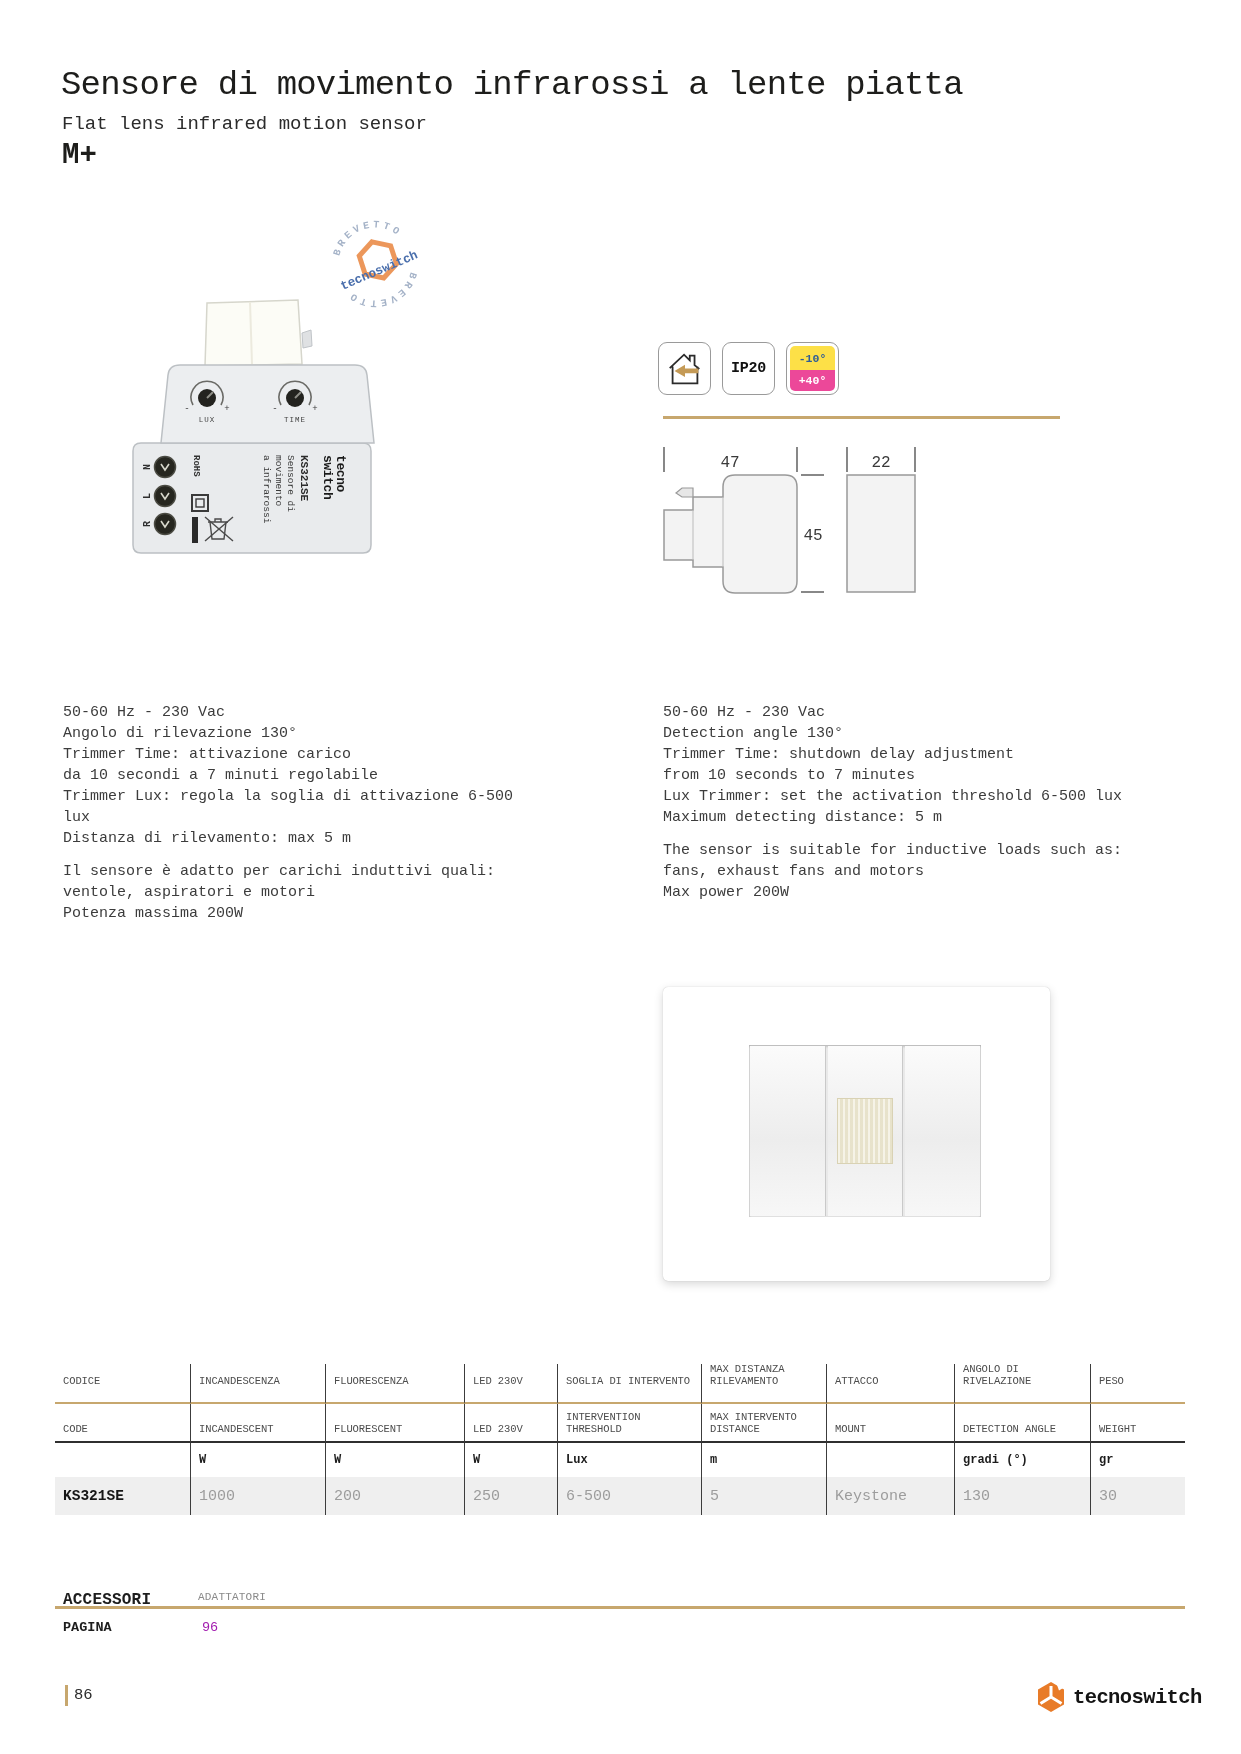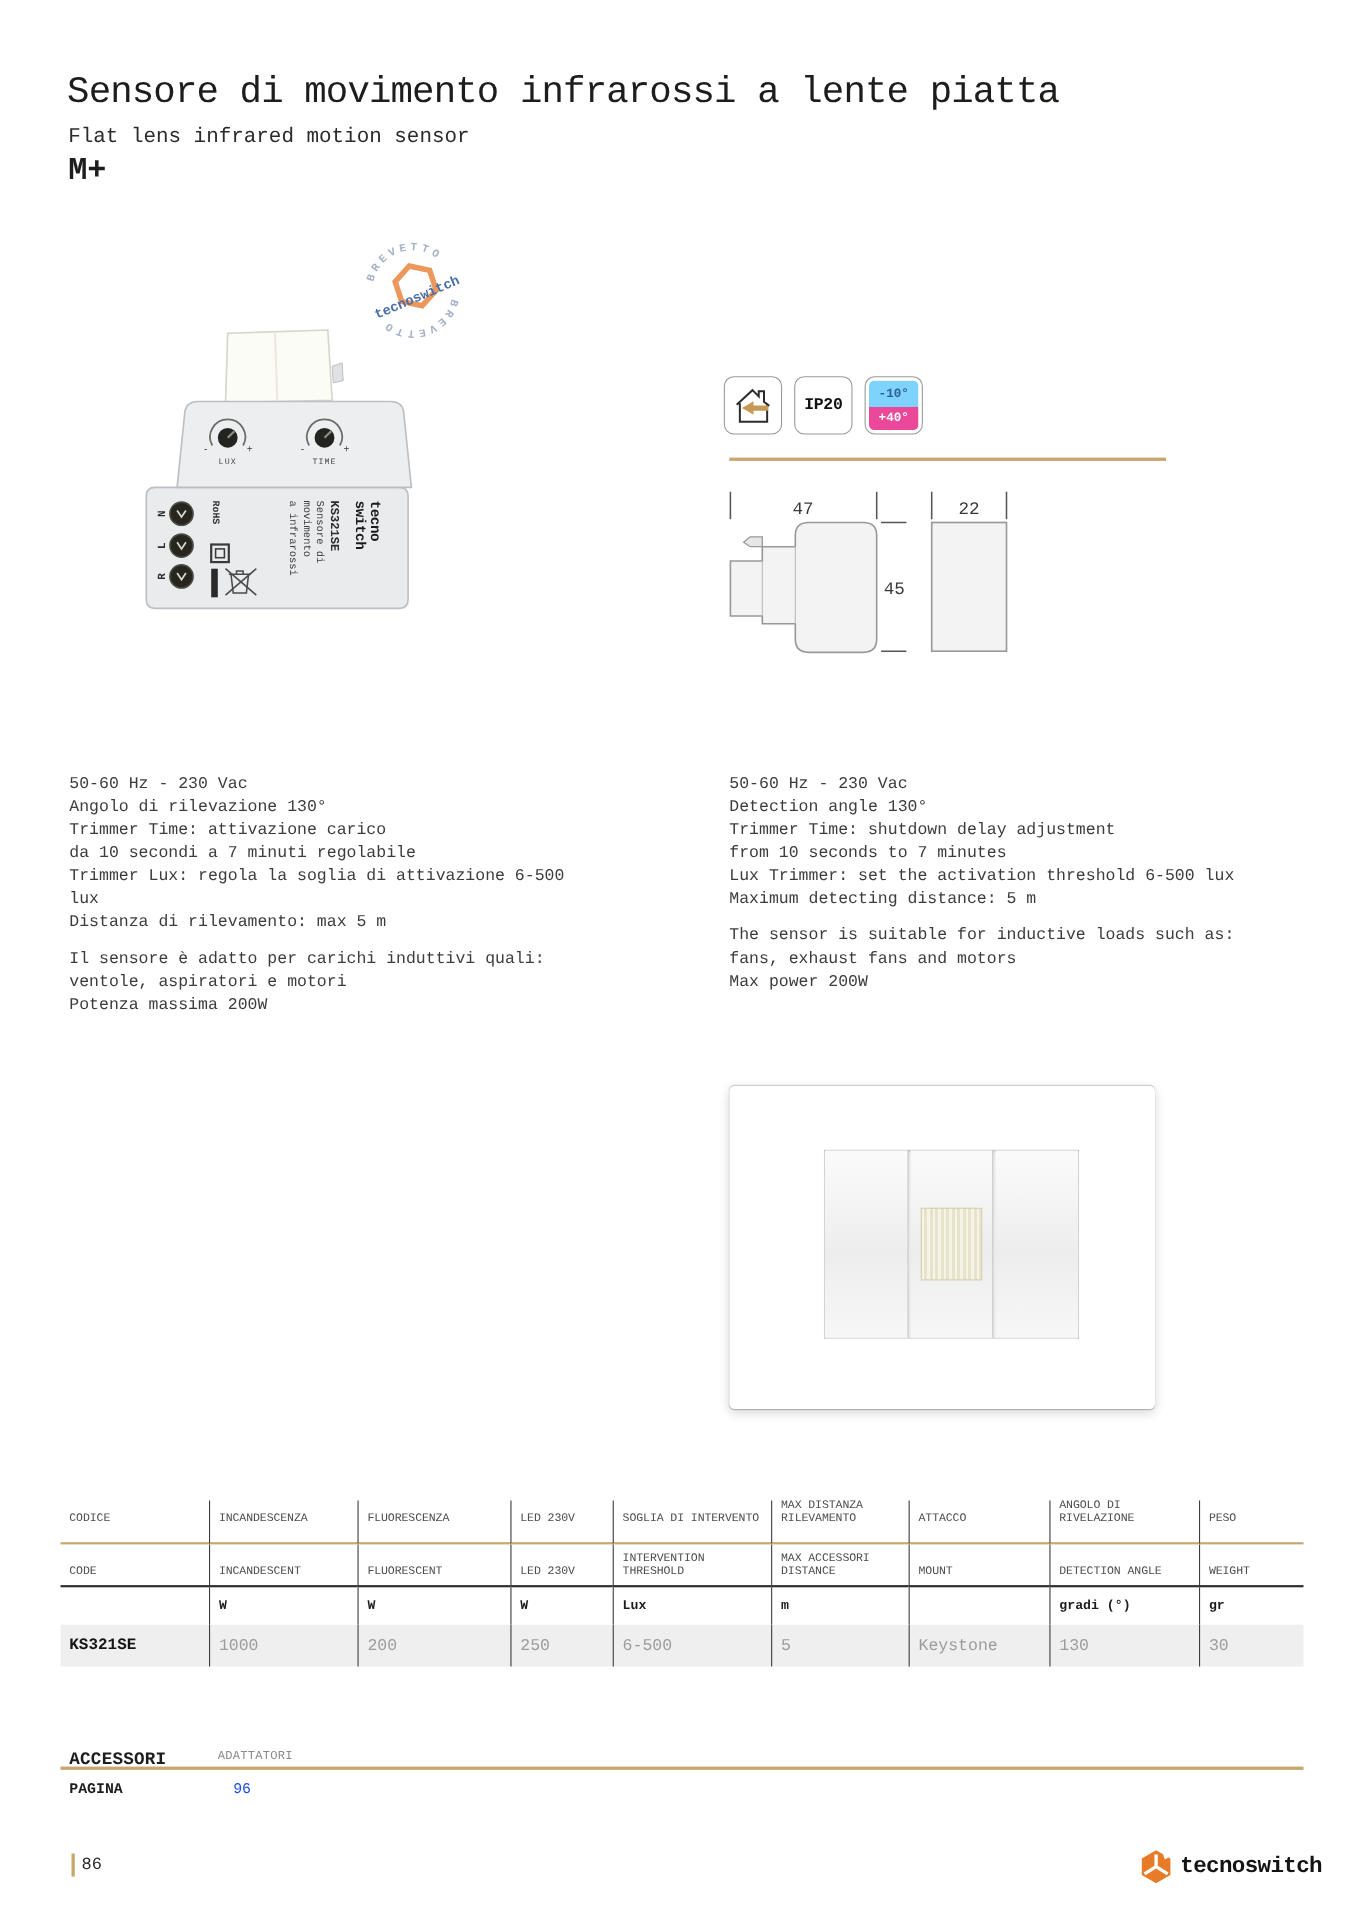--- a/index.html
+++ b/index.html
@@ -17,21 +17,21 @@
 
   
   .icons-row { left:658px; top:342px; display:flex; gap:11px; }
   .icon-box {
     width:53px; height:53px; border:1.6px solid #9a9a9a; border-radius:9px;
     background:#fff; display:flex; align-items:center; justify-content:center; overflow:hidden;
   }
   .ip-label { font-size:15px; font-weight:700; color:#111; letter-spacing:-0.3px; }
   .temp-wrap { width:100%; height:100%; padding:3px; display:flex; }
   .temp-stack { flex:1; display:flex; flex-direction:column; border-radius:5px; overflow:hidden; }
-  .temp-cold { flex:1.15; background:#7dd3fc; color:#2e5d97; font-size:11.5px; font-weight:700;
+  .temp-cold { flex:1.15; background:#fde047; color:#2e5d97; font-size:11.5px; font-weight:700;
                display:flex; align-items:center; justify-content:center;text-align:right; }
   .temp-hot  { flex:1; background:#ec4899; color:#fff; font-size:11.5px; font-weight:700;
                display:flex; align-items:center; justify-content:center; }
 
   .gold-rule { background:#c7a76e; height:2.5px; }
   .rule-icons { left:663px; top:416px; width:397px; }
 
   
   .spec-col { width:480px; font-size:15px; line-height:21px; color:#3c3c3c; }
   .spec-it  { left:63px;  top:702px; }
@@ -61,21 +61,21 @@
         color:#4c4c4c; border-bottom:2px solid #2f2f2f; letter-spacing:-0.1px; }
   .h3 { height:34px; align-items:center; font-size:12px; font-weight:700; color:#1c1c1c; }
   .h4 { height:38px; align-items:center; font-size:15px; color:#9c9c9c; background:#efefef; }
   .code-cell { font-size:14.5px; font-weight:700; color:#161616; }
 
   
   .acc-label { left:63px;  top:1591px; font-size:16px; font-weight:700; color:#1d1d1d; letter-spacing:.2px; }
   .acc-value { left:198px; top:1591px; font-size:11px; color:#8a8a8a; letter-spacing:.2px; }
   .rule-acc  { left:55px; top:1606px; width:1130px; }
   .pag-label { left:63px;  top:1620px; font-size:13.5px; font-weight:700; color:#1d1d1d; }
-  .pag-value { left:212px; top:1620px; font-size:13.5px; color:#1d4ed8;text-align:right; }
+  .pag-value { left:202px; top:1620px; font-size:13.5px; color:#a21caf;text-align:right; }
 
   
   .page-num-bar { left:65px; top:1685px; width:2.5px; height:21px; background:#c7a76e; }
   .page-num { left:74px; top:1686px; font-size:15.5px; color:#2b2b2b; }
   .brand-logo { left:1036px; top:1681px; display:flex; align-items:center; gap:7px; }
   .brand-text { font-size:20.5px; font-weight:700; color:#141414; letter-spacing:-0.6px; }
 </style>
 </head>
 <body>
 
@@ -253,21 +253,21 @@
     <div class="tc h1 vl">MAX DISTANZA RILEVAMENTO</div>
     <div class="tc h1 vl">ATTACCO</div>
     <div class="tc h1 vl">ANGOLO DI RIVELAZIONE</div>
     <div class="tc h1 vl">PESO</div>
 
     <div class="tc h2">CODE</div>
     <div class="tc h2 vl">INCANDESCENT</div>
     <div class="tc h2 vl">FLUORESCENT</div>
     <div class="tc h2 vl">LED 230V</div>
     <div class="tc h2 vl">INTERVENTION THRESHOLD</div>
-    <div class="tc h2 vl">MAX ACCESSORI DISTANCE</div>
+    <div class="tc h2 vl">MAX INTERVENTO DISTANCE</div>
     <div class="tc h2 vl">MOUNT</div>
     <div class="tc h2 vl">DETECTION ANGLE</div>
     <div class="tc h2 vl">WEIGHT</div>
 
     <div class="tc h3"></div>
     <div class="tc h3 vl">W</div>
     <div class="tc h3 vl">W</div>
     <div class="tc h3 vl">W</div>
     <div class="tc h3 vl">Lux</div>
     <div class="tc h3 vl">m</div>

